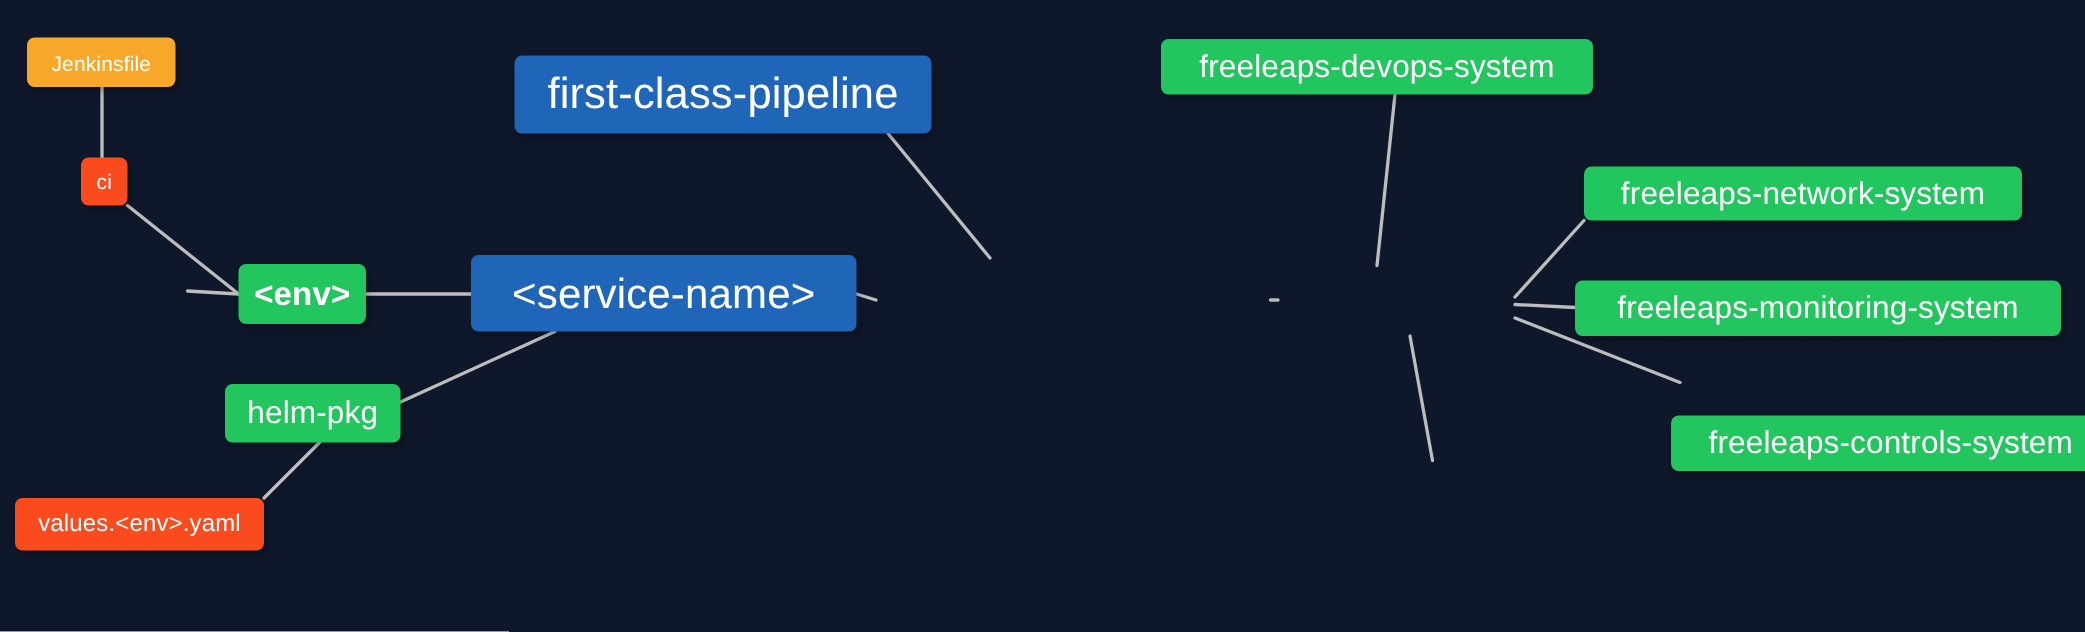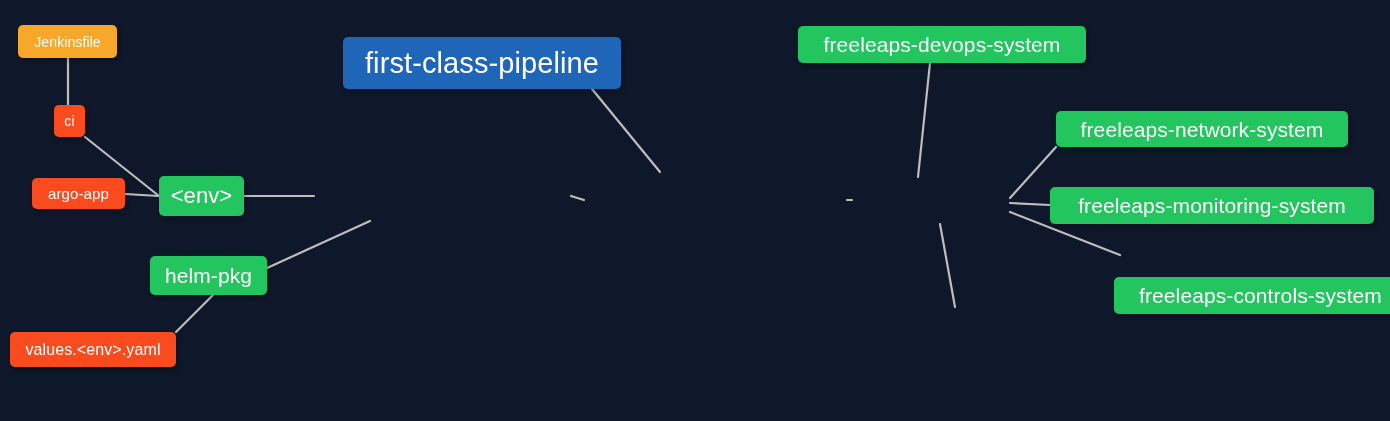--- a/index.html
+++ b/index.html
@@ -49,26 +49,26 @@
   .node.blue { background: #1f66b8; }
   .node.green { background: #22c55e; }
   .node.orange { background: #f7a82a; }
   .node.red { background: #fa4b1e; text-align: right; }
 
   .n-jenkinsfile { left:18px;  top:25px;  width:99px;  height:33px; font-size:14px; border-radius:5px; }
   .n-ci          { left:54px;  top:105px; width:31px;  height:32px; font-size:14px; border-radius:5px; }
   .n-argoapp     { left:32px;  top:178px; width:93px;  height:31px; font-size:15px; border-radius:5px; }
   .n-values      { left:10px;  top:332px; width:166px; height:35px; font-size:16px; border-radius:5px; }
   .n-helmpkg     { left:150px; top:256px; width:117px; height:39px; font-size:21px; border-radius:5px; }
-  .n-env         { left:159px; top:176px; width:85px;  height:40px; font-size:22px; border-radius:5px; }
+  .n-env         { left:159px; top:176px; width:85px;  height:40px; font-size:22px; border-radius:5px;font-weight:bold; }
   .n-pipeline    { left:314px; top:37px;  width:278px; height:52px; font-size:29px; border-radius:5px;margin-left:29px; }
   .n-service     { left:314px; top:170px; width:257px; height:51px; font-size:28px; border-radius:5px; }
   .n-root        { left:584px; top:172px; width:263px; height:65px; }
   .n-manifests   { left:852px; top:177px; width:158px; height:47px; font-size:27px; border-radius:4px; }
-  .n-devops      { left:798px; top:26px;  width:288px; height:37px; font-size:21px; border-radius:5px; }
+  .n-devops      { left:774px; top:26px;  width:288px; height:37px; font-size:21px; border-radius:5px; }
   .n-network     { left:1056px;top:111px; width:292px; height:36px; font-size:21px; border-radius:5px; }
   .n-monitoring  { left:1050px;top:187px; width:324px; height:37px; font-size:21px; border-radius:5px; }
   .n-controls    { left:1114px;top:255px; width:293px; height:37px; font-size:21px; border-radius:5px;margin-top:22px; }
   .n-storage     { left:815px; top:307px; width:289px; height:37px; font-size:21px; border-radius:5px; }
 </style>
 </head>
 <body>
 
 <div id="mindmap-canvas">
 
@@ -88,30 +88,30 @@
       <path d="M 1010,203 L 1050,205"></path>
       <path d="M 1010,212 L 1120,255"></path>
       <path d="M 940,224 L 955,307"></path>
     </g>
   </svg>
 
   <div class="node orange n-jenkinsfile">Jenkinsfile</div>
 
   <div class="node red n-ci">ci</div>
 
-  <div class="node red n-argoapp">argo-app</div>
 
   <div class="node red n-values">values.&lt;env&gt;.yaml</div>
 
   <div class="node green n-helmpkg">helm-pkg</div>
 
   <div class="node green n-env">&lt;env&gt;</div>
 
   <div class="node blue n-pipeline">first-class-pipeline</div>
 
+  <div class="node blue n-service">&lt;service-name&gt;</div>
 
 
 
   <div class="node green n-devops">freeleaps-devops-system</div>
 
   <div class="node green n-network">freeleaps-network-system</div>
 
   <div class="node green n-monitoring">freeleaps-monitoring-system</div>
 
   <div class="node green n-controls">freeleaps-controls-system</div>

